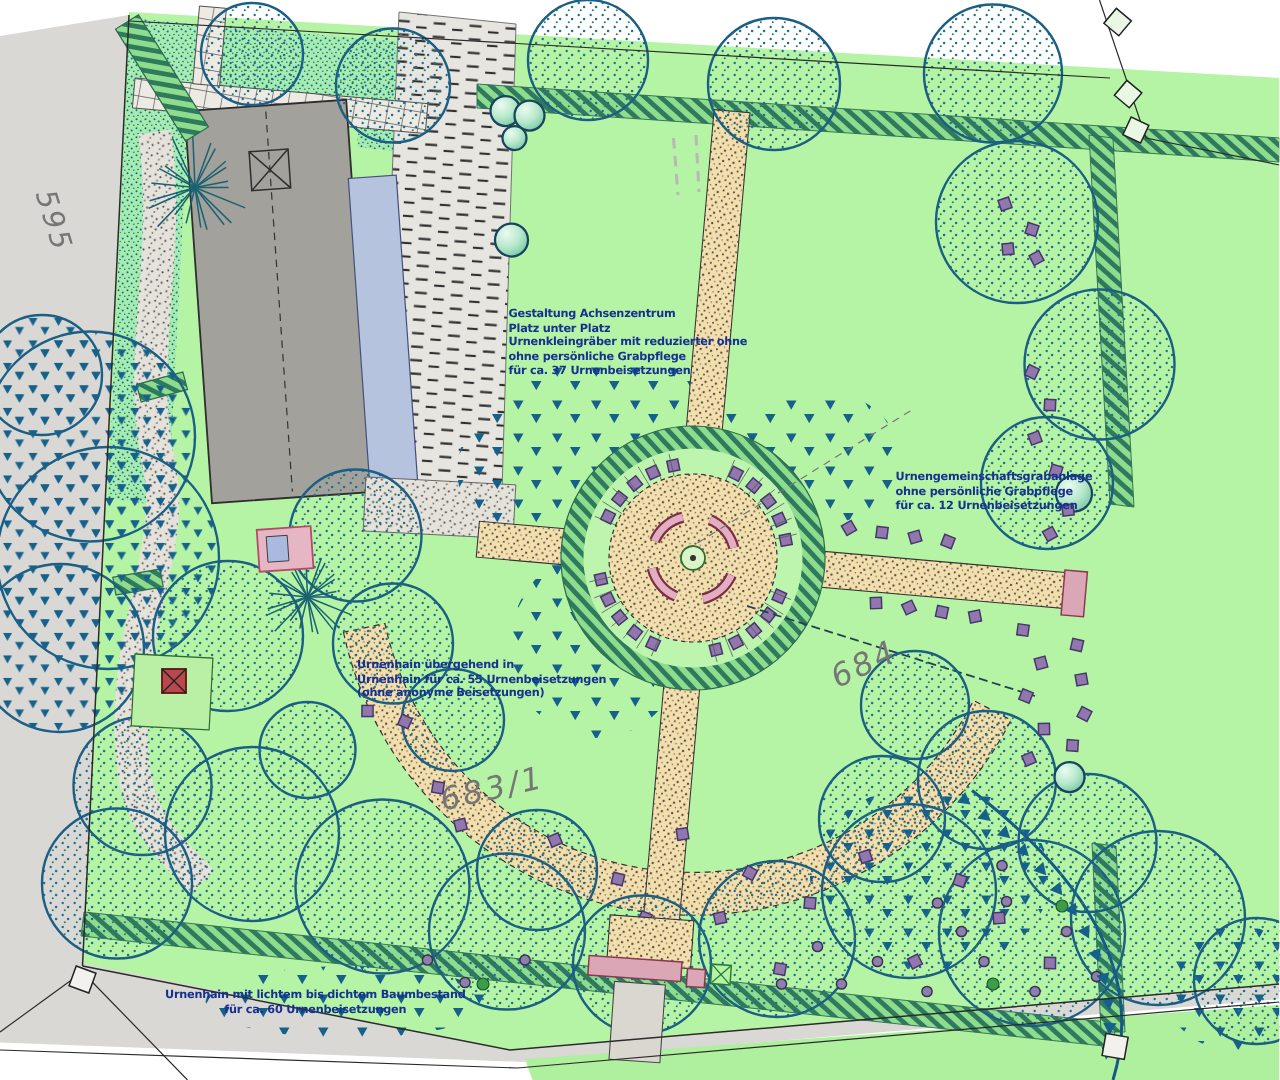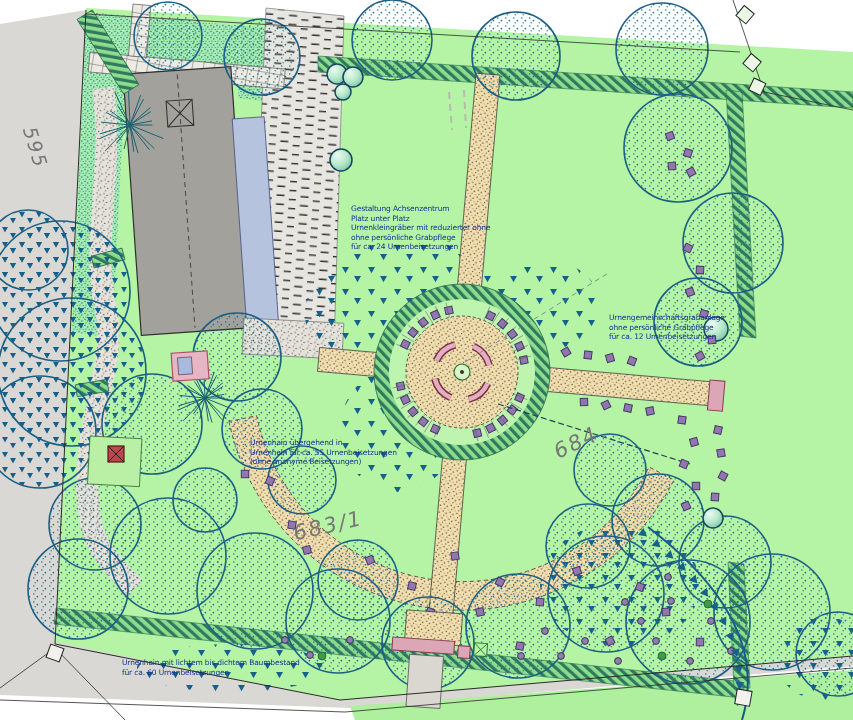--- a/index.html
+++ b/index.html
@@ -10,22 +10,22 @@
   .tree{fill:url(#canopy);stroke:#1c5f85;stroke-width:1.6;}
   .tree.tri{fill:url(#tridense);}
   .grave{fill:#9277ae;stroke:#46386b;stroke-width:1;}
   .gdot{fill:#8d7fae;stroke:#3b3450;stroke-width:1;}
   .greendot{fill:#3d9c4a;stroke:#1d5c2a;stroke-width:0.8;}
   .step{fill:url(#hatchg);stroke:#2e6b50;stroke-width:0.8;}
   .bline{stroke:#2b2b2b;fill:none;}
   .tuftline{stroke:#1a6272;stroke-width:1;}
   .tri-blob{fill:url(#tri);stroke:none;}
   
-  .anno{position:absolute;color:#16318f;font-size:7.5px;font-weight:normal;
-        line-height:9.6px;letter-spacing:-0.15px;white-space:nowrap;margin-left:12px;}
+  .anno{position:absolute;color:#16318f;font-size:7.5px;font-weight:bold;
+        line-height:9.6px;letter-spacing:-0.15px;white-space:nowrap;}
   .parcel{position:absolute;color:#767676;font-size:21px;font-style:oblique;
           letter-spacing:2px;white-space:nowrap;font-family:"DejaVu Sans",sans-serif;}
 </style>
 </head>
 <body>
 
 <div class="stage">
 <svg width="853" height="720" viewBox="0 0 853 720">
   <defs>
     <pattern id="sand" width="7" height="7" patternUnits="userSpaceOnUse" patternTransform="rotate(5)">
@@ -413,32 +413,32 @@
   </g>
   <rect x="48" y="646" width="14" height="14" transform="rotate(20 55 653)" fill="#f2f1ee" stroke="#222" stroke-width="1"></rect>
   <rect x="736" y="690" width="15" height="15" transform="rotate(10 743 697)" fill="#f2f1ee" stroke="#222" stroke-width="1"></rect>
 </svg>
 
 <div class="anno" style="left:339px;top:204px;">
   <div>Gestaltung Achsenzentrum</div>
   <div>Platz unter Platz</div>
   <div>Urnenkleingräber mit reduzierter ohne</div>
   <div>ohne persönliche Grabpflege</div>
-  <div>für ca. 24 Urnenbeisetzungen</div>
+  <div>für ca. 37 Urnenbeisetzungen</div>
 </div>
 <div class="anno" style="left:597px;top:313px;">
   <div>Urnengemeinschaftsgrabanlage</div>
   <div>ohne persönliche Grabpflege</div>
   <div>für ca. 12 Urnenbeisetzungen</div>
 </div>
 <div class="anno" style="left:238px;top:438px;">
   <div>Urnenhain übergehend in</div>
   <div>Urnenhain für ca. 55 Urnenbeisetzungen</div>
   <div>(ohne anonyme Beisetzungen)</div>
 </div>
-<div class="anno" style="left:110px;top:658px;">
+<div class="anno" style="left:110px;top:658px;text-align:center;">
   <div>Urnenhain mit lichtem bis dichtem Baumbestand</div>
   <div>für ca. 60 Urnenbeisetzungen</div>
 </div>
 <div class="parcel" style="left:40px;top:124px;transform:rotate(73deg);transform-origin:left top;font-size:19px;">595</div>
 <div class="parcel" style="left:550px;top:442px;transform:rotate(-26deg);transform-origin:left top;">684</div>
 <div class="parcel" style="left:291px;top:522px;transform:rotate(-13deg);transform-origin:left top;">683/1</div>
 </div>
 
 </body></html>

